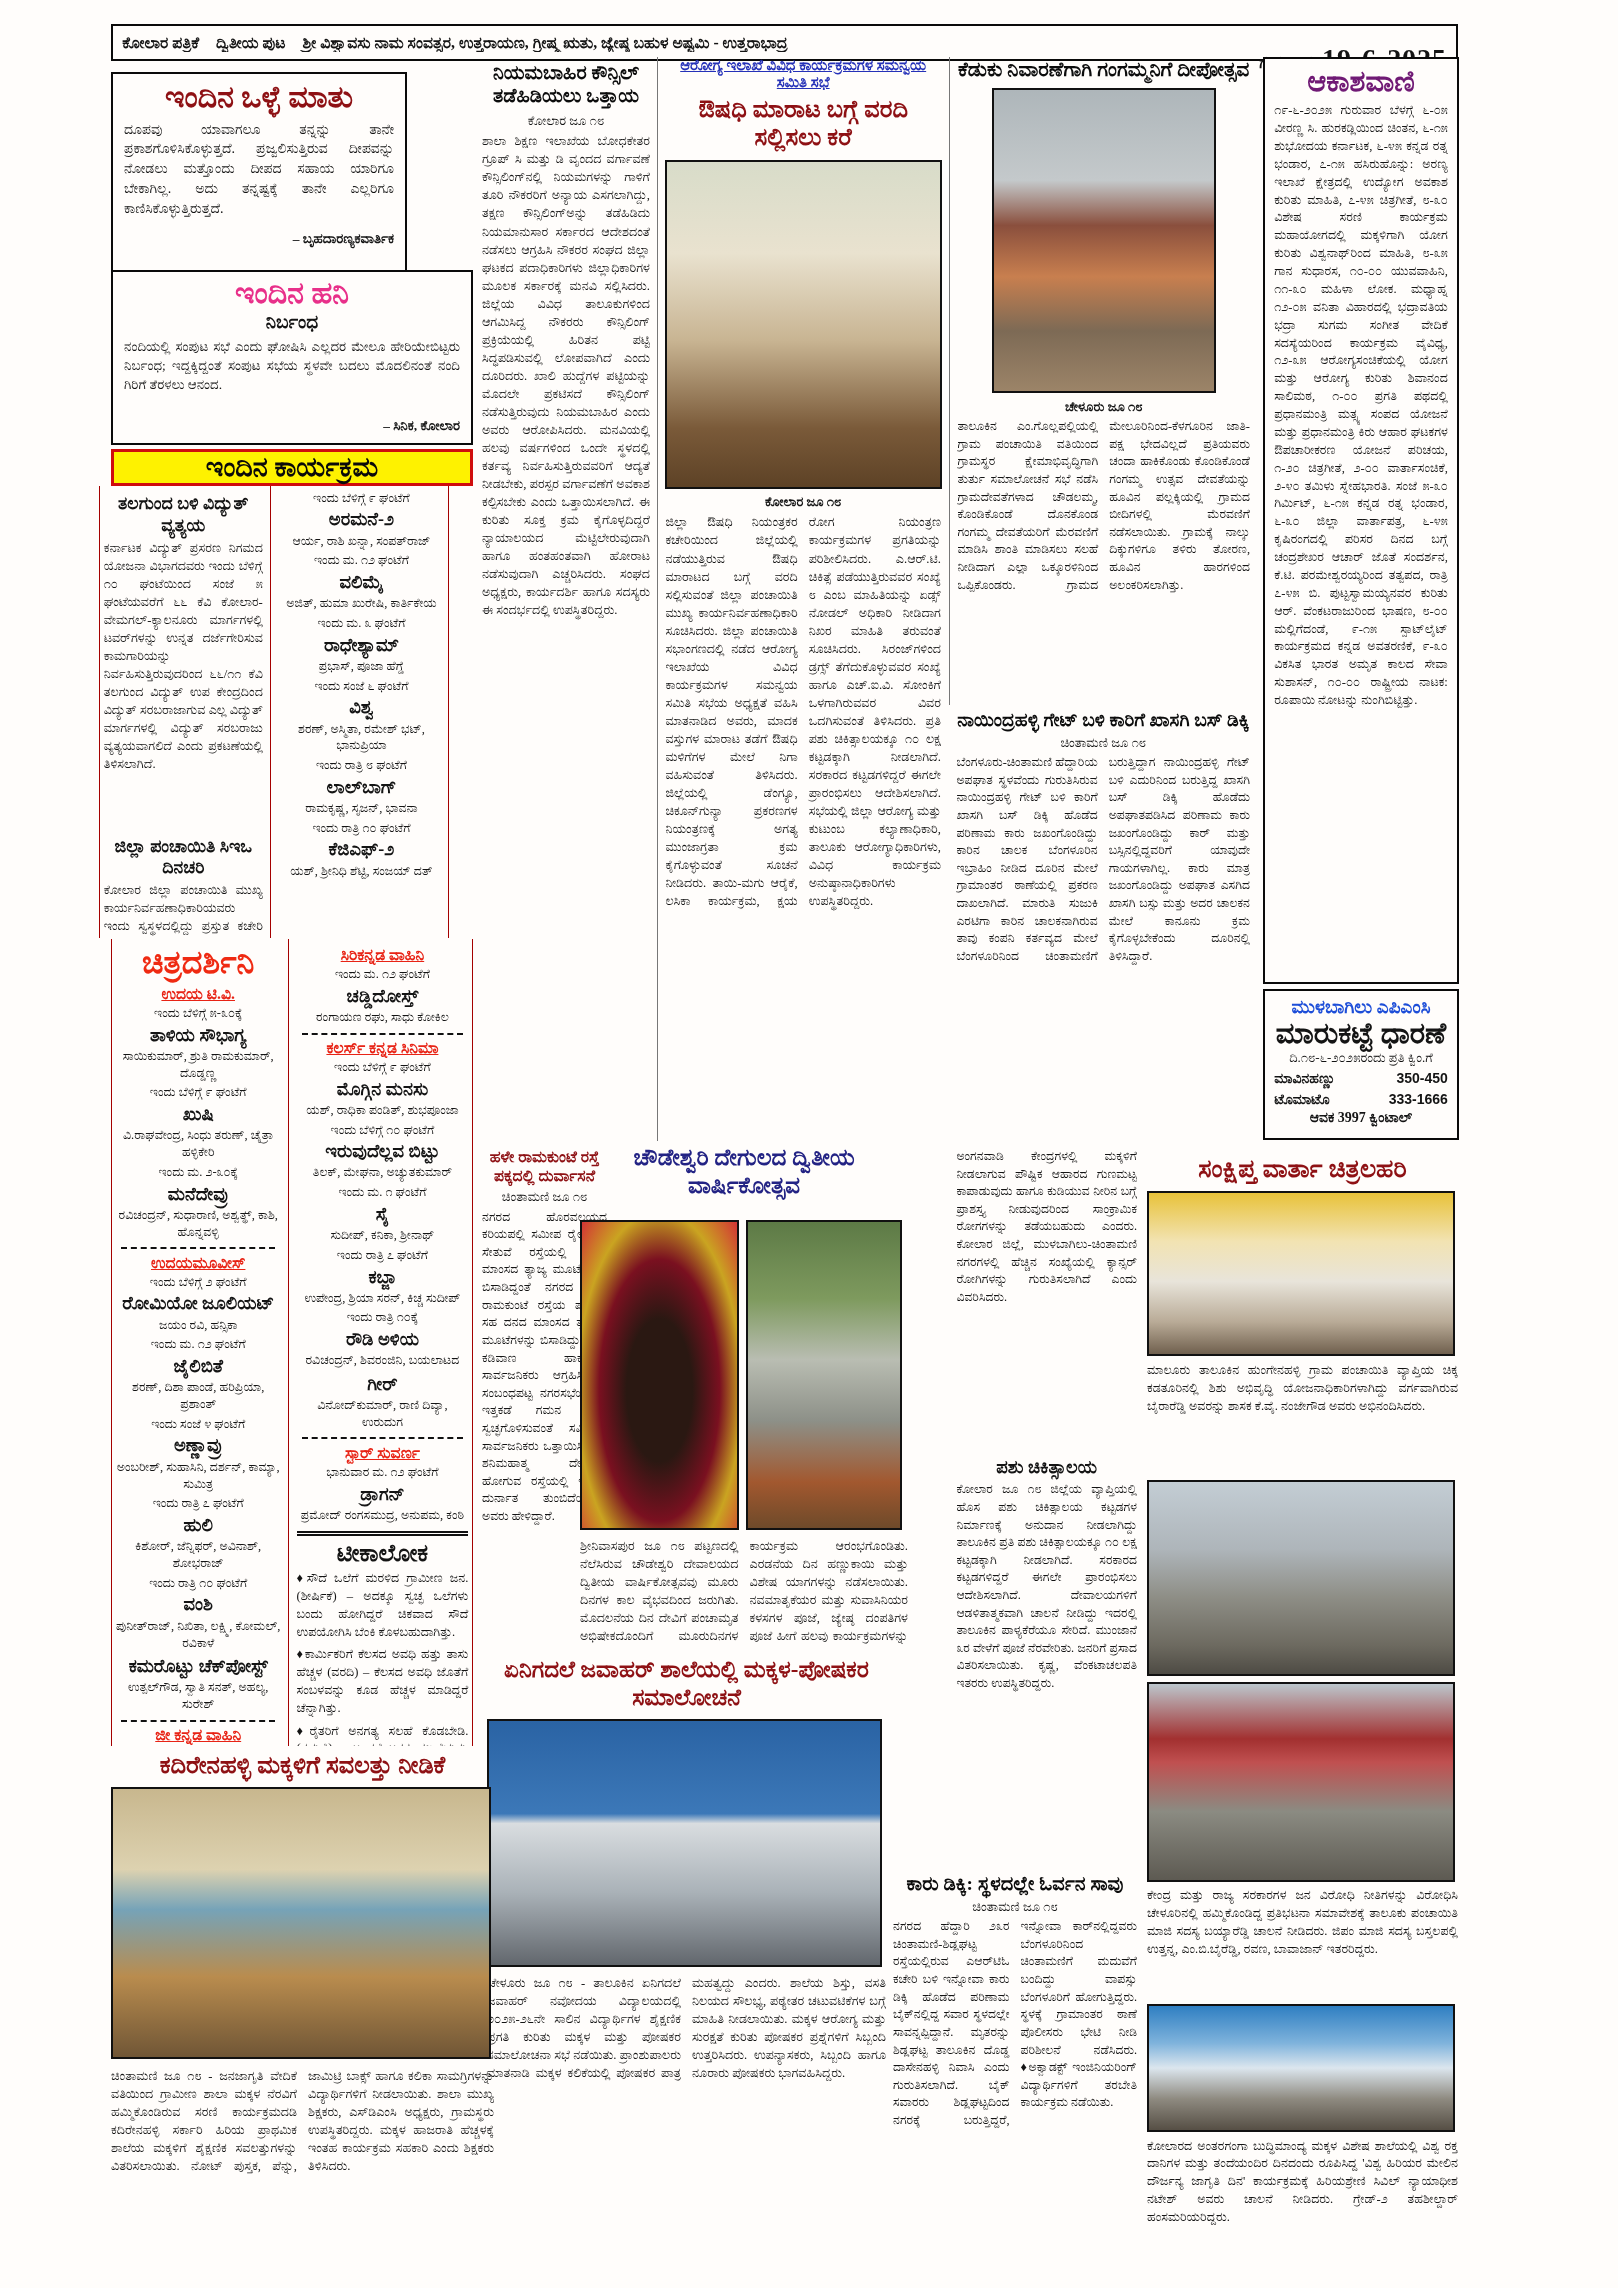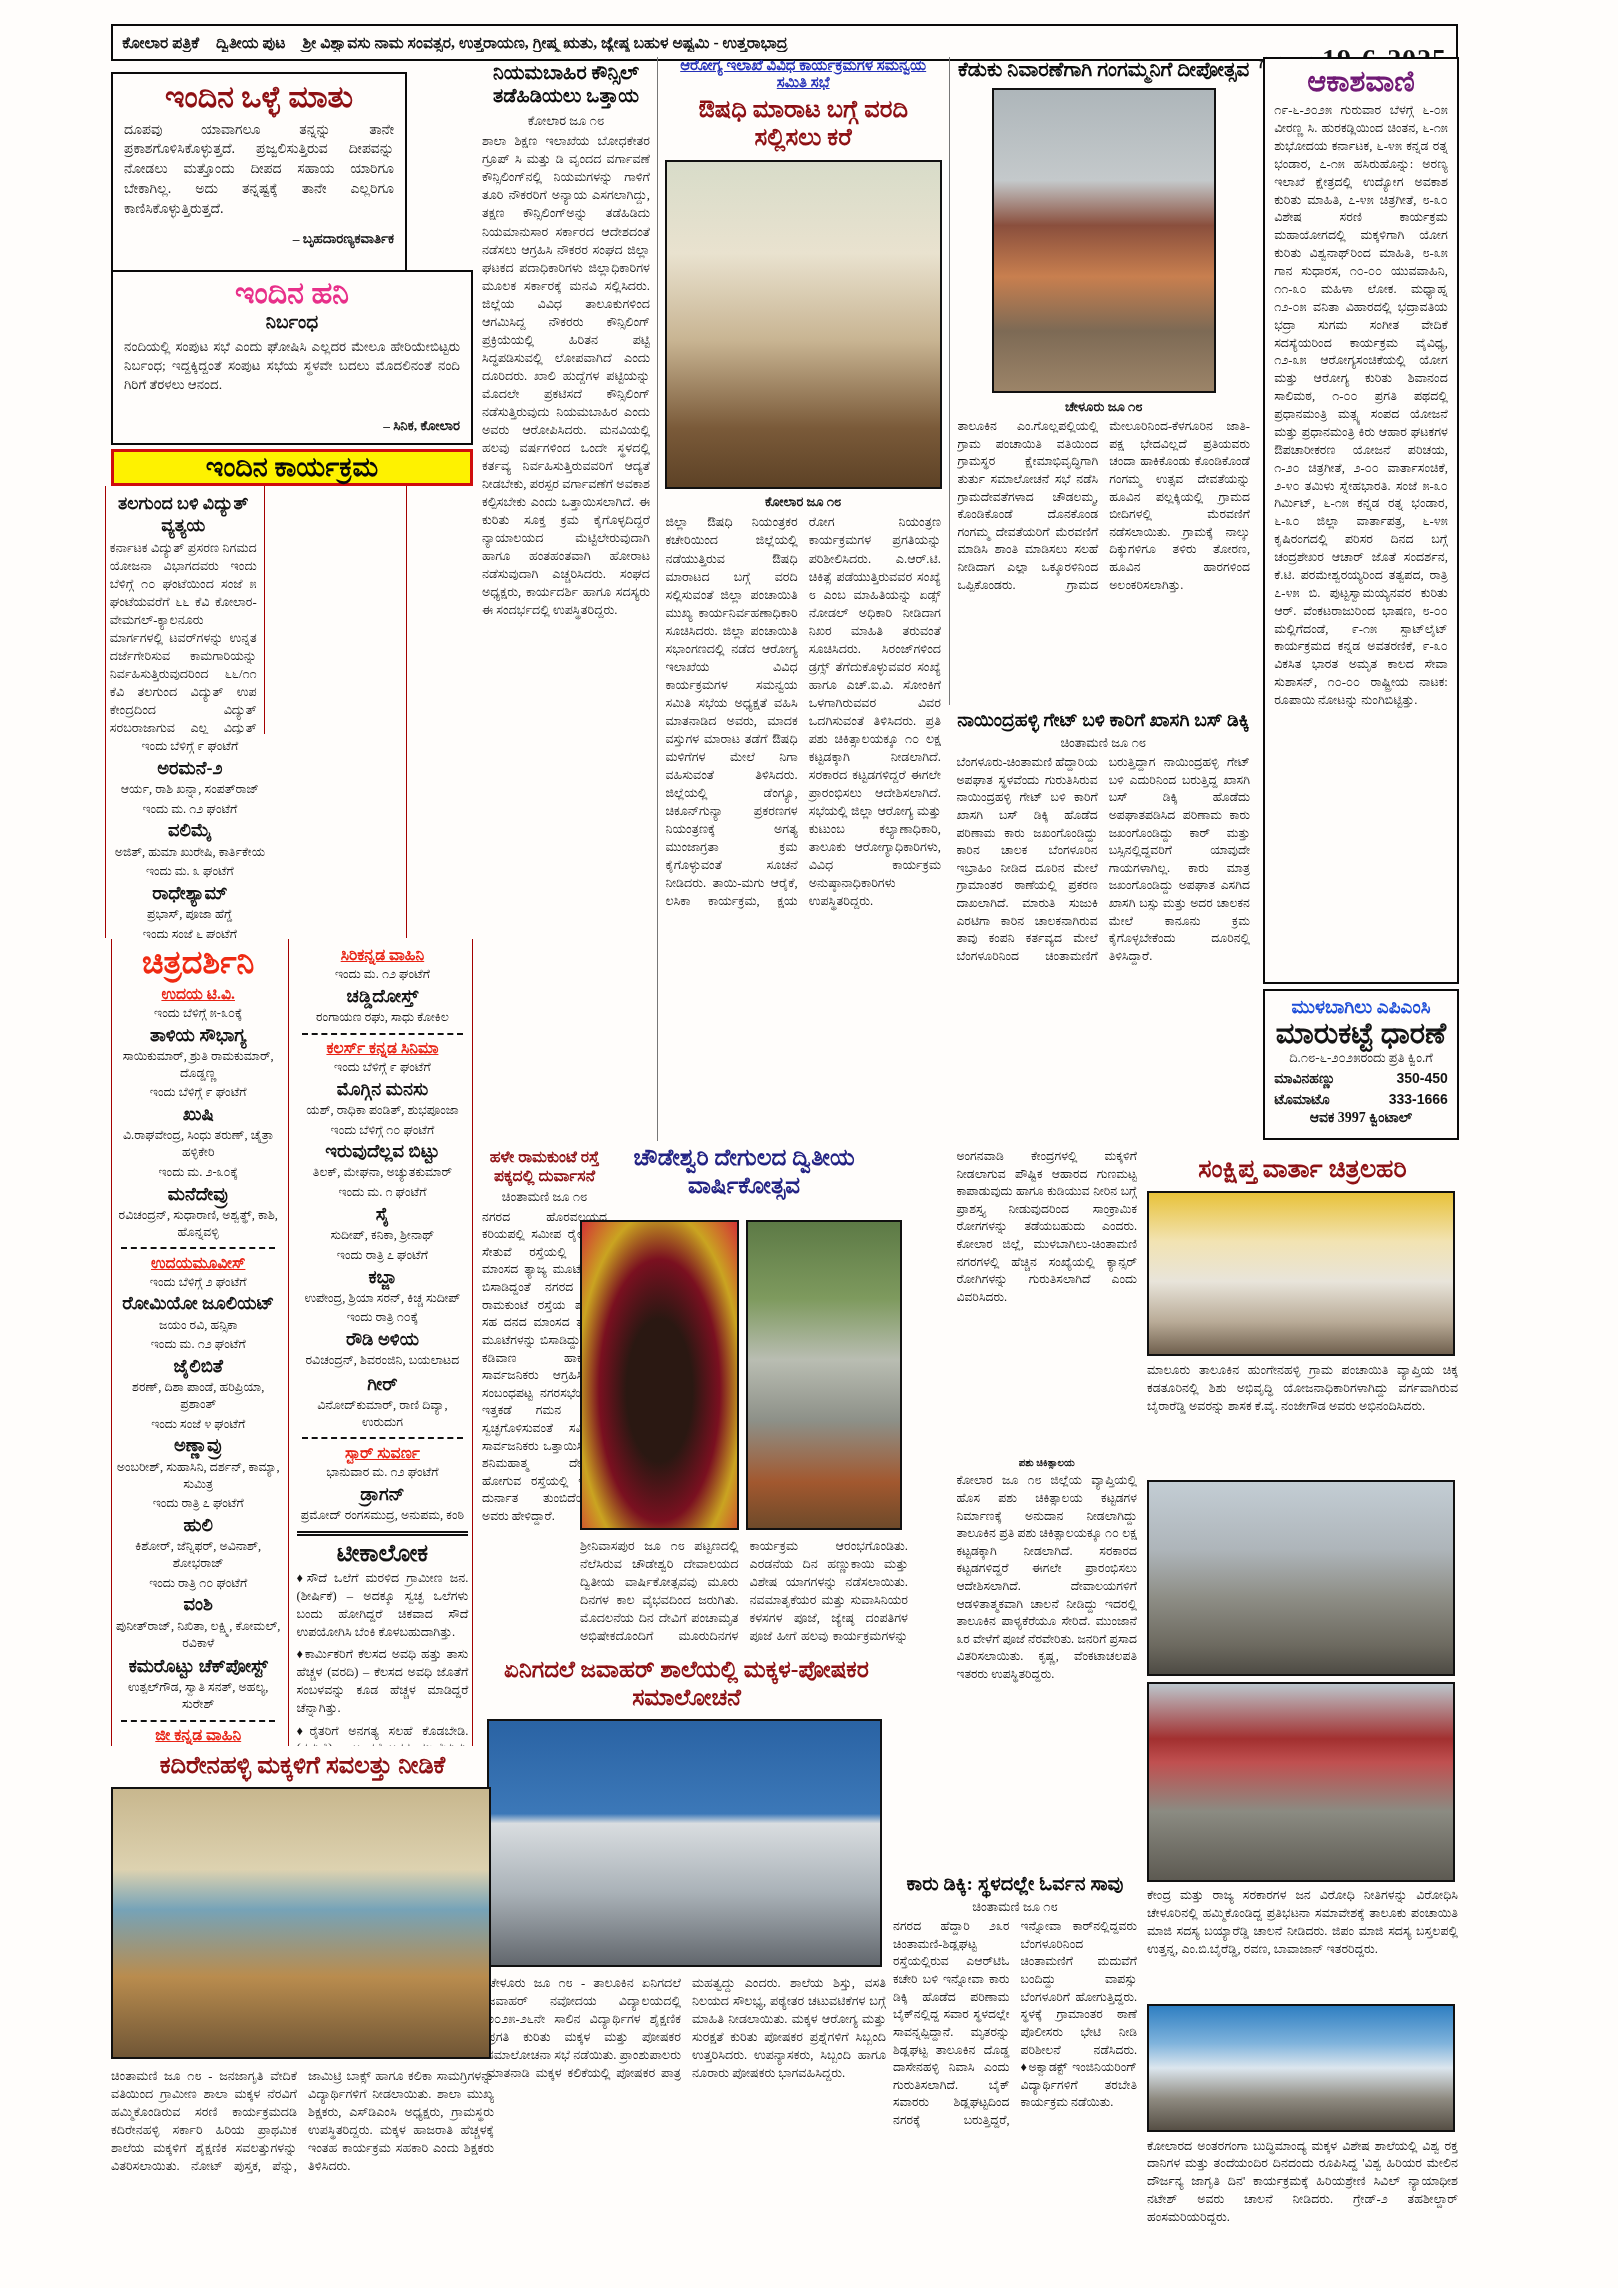--- a/index.html
+++ b/index.html
@@ -97,21 +97,21 @@
 
   <div class="abs blackbox clip" style="left:111px;top:270px;width:362px;height:175px;padding:3.7px 11px;">
     <div class="feature-title" style="color:#e8308a;">ಇಂದಿನ ಹನಿ</div>
     <div class="center bold" style="font-size:18.5px;margin-top:1.8px;">ನಿರ್ಬಂಧ</div>
     <div class="body-text" style="font-size:13.4px;height:81px;margin-top:3.7px;">ನಂದಿಯಲ್ಲಿ ಸಂಪುಟ ಸಭೆ ಎಂದು ಘೋಷಿಸಿ ಎಲ್ಲದರ ಮೇಲೂ ಹೇರಿಯೇಬಿಟ್ಟರು ನಿರ್ಬಂಧ; ಇದ್ದಕ್ಕಿದ್ದಂತೆ ಸಂಪುಟ ಸಭೆಯ ಸ್ಥಳವೇ ಬದಲು ಮೊದಲಿನಂತೆ ನಂದಿ ಗಿರಿಗೆ ತೆರಳಲು ಆನಂದ.</div>
     <div class="credit">– ಸಿನಿಕ, ಕೋಲಾರ</div>
   </div>
 
   <div id="program-banner" class="abs" style="left:111px;top:449px;width:362px;height:37px;">ಇಂದಿನ ಕಾರ್ಯಕ್ರಮ</div>
 
-  <div class="abs redrails subcols clip" style="left:105px;top:486px;width:302px;height:452px;flex-direction:column;">
+  <div class="abs redrails subcols clip" style="left:99px;top:486px;width:350px;height:452px;">
     <div class="subcol-l">
       <div class="list-head">ತಲಗುಂದ ಬಳಿ ವಿದ್ಯುತ್ ವ್ಯತ್ಯಯ</div>
       <div class="body-text" style="height:293px;">ಕರ್ನಾಟಕ ವಿದ್ಯುತ್ ಪ್ರಸರಣ ನಿಗಮದ ಯೋಜನಾ ವಿಭಾಗದವರು ಇಂದು ಬೆಳಿಗ್ಗೆ ೧೦ ಘಂಟೆಯಿಂದ ಸಂಜೆ ೫ ಘಂಟೆಯವರೆಗೆ ೬೬ ಕೆವಿ ಕೋಲಾರ-ವೇಮಗಲ್-ಕ್ಯಾಲನೂರು ಮಾರ್ಗಗಳಲ್ಲಿ ಟವರ್‌ಗಳನ್ನು ಉನ್ನತ ದರ್ಜೆಗೇರಿಸುವ ಕಾಮಗಾರಿಯನ್ನು ನಿರ್ವಹಿಸುತ್ತಿರುವುದರಿಂದ ೬೬/೧೧ ಕೆವಿ ತಲಗುಂದ ವಿದ್ಯುತ್ ಉಪ ಕೇಂದ್ರದಿಂದ ವಿದ್ಯುತ್ ಸರಬರಾಜಾಗುವ ಎಲ್ಲ ವಿದ್ಯುತ್ ಮಾರ್ಗಗಳಲ್ಲಿ ವಿದ್ಯುತ್ ಸರಬರಾಜು ವ್ಯತ್ಯಯವಾಗಲಿದೆ ಎಂದು ಪ್ರಕಟಣೆಯಲ್ಲಿ ತಿಳಿಸಲಾಗಿದೆ.</div>
       <div class="list-head">ಜಿಲ್ಲಾ ಪಂಚಾಯಿತಿ ಸಿಇಒ ದಿನಚರಿ</div>
       <div class="body-text" style="height:89px;">ಕೋಲಾರ ಜಿಲ್ಲಾ ಪಂಚಾಯಿತಿ ಮುಖ್ಯ ಕಾರ್ಯನಿರ್ವಹಣಾಧಿಕಾರಿಯವರು ಇಂದು ಸ್ವಸ್ಥಳದಲ್ಲಿದ್ದು ಪ್ರಸ್ತುತ ಕಚೇರಿ ಕೆಲಸ ಕಾರ್ಯಗಳನ್ನು ನಿರ್ವಹಿಸುವಿಕೆ.</div>
     </div>
     <div class="subcol-r" id="cinema-list">
         <div class="cin-item">
           <div class="cin-lead">ಇಂದು ಬೆಳಿಗ್ಗೆ ೯ ಘಂಟೆಗೆ</div>
           <div class="cin-title">ಅರಮನೆ-೨</div>
@@ -305,21 +305,21 @@
   </div>
 
   <div class="abs clip" style="left:949px;top:709px;width:301px;height:432px;padding-left:7.4px;">
     <div class="hl-black" style="font-size:18.5px;">ನಾಯಿಂದ್ರಹಳ್ಳಿ ಗೇಟ್ ಬಳಿ ಕಾರಿಗೆ ಖಾಸಗಿ ಬಸ್ ಡಿಕ್ಕಿ</div>
     <div class="byline" style="margin:3.7px 0;">ಚಿಂತಾಮಣಿ ಜೂ ೧೮</div>
     <div class="body-text cols2 clip" style="height:356px;font-size:12.4px;">ಬೆಂಗಳೂರು-ಚಿಂತಾಮಣಿ ಹೆದ್ದಾರಿಯ ಅಪಘಾತ ಸ್ಥಳವೆಂದು ಗುರುತಿಸಿರುವ ನಾಯಿಂದ್ರಹಳ್ಳಿ ಗೇಟ್ ಬಳಿ ಕಾರಿಗೆ ಖಾಸಗಿ ಬಸ್ ಡಿಕ್ಕಿ ಹೊಡೆದ ಪರಿಣಾಮ ಕಾರು ಜಖಂಗೊಂಡಿದ್ದು ಕಾರಿನ ಚಾಲಕ ಬೆಂಗಳೂರಿನ ಇಬ್ರಾಹಿಂ ನೀಡಿದ ದೂರಿನ ಮೇಲೆ ಗ್ರಾಮಾಂತರ ಠಾಣೆಯಲ್ಲಿ ಪ್ರಕರಣ ದಾಖಲಾಗಿದೆ. ಮಾರುತಿ ಸುಜುಕಿ ಎರಟಿಗಾ ಕಾರಿನ ಚಾಲಕನಾಗಿರುವ ತಾವು ಕಂಪನಿ ಕರ್ತವ್ಯದ ಮೇಲೆ ಬೆಂಗಳೂರಿನಿಂದ ಚಿಂತಾಮಣಿಗೆ ಬರುತ್ತಿದ್ದಾಗ ನಾಯಿಂದ್ರಹಳ್ಳಿ ಗೇಟ್ ಬಳಿ ಎದುರಿನಿಂದ ಬರುತ್ತಿದ್ದ ಖಾಸಗಿ ಬಸ್ ಡಿಕ್ಕಿ ಹೊಡೆದು ಅಪಘಾತಪಡಿಸಿದ ಪರಿಣಾಮ ಕಾರು ಜಖಂಗೊಂಡಿದ್ದು ಕಾರ್ ಮತ್ತು ಬಸ್ಸಿನಲ್ಲಿದ್ದವರಿಗೆ ಯಾವುದೇ ಗಾಯಗಳಾಗಿಲ್ಲ. ಕಾರು ಮಾತ್ರ ಜಖಂಗೊಂಡಿದ್ದು ಅಪಘಾತ ಎಸಗಿದ ಖಾಸಗಿ ಬಸ್ಸು ಮತ್ತು ಅದರ ಚಾಲಕನ ಮೇಲೆ ಕಾನೂನು ಕ್ರಮ ಕೈಗೊಳ್ಳಬೇಕೆಂದು ದೂರಿನಲ್ಲಿ ತಿಳಿಸಿದ್ದಾರೆ.</div>
   </div>
 
   <div class="abs clip" style="left:949px;top:1148px;width:188px;height:720px;padding-left:7.4px;">
     <div class="body-text" style="height:305px;font-size:12.4px;">ಅಂಗನವಾಡಿ ಕೇಂದ್ರಗಳಲ್ಲಿ ಮಕ್ಕಳಿಗೆ ನೀಡಲಾಗುವ ಪೌಷ್ಟಿಕ ಆಹಾರದ ಗುಣಮಟ್ಟ ಕಾಪಾಡುವುದು ಹಾಗೂ ಕುಡಿಯುವ ನೀರಿನ ಬಗ್ಗೆ ಪ್ರಾಶಸ್ತ್ಯ ನೀಡುವುದರಿಂದ ಸಾಂಕ್ರಾಮಿಕ ರೋಗಗಳನ್ನು ತಡೆಯಬಹುದು ಎಂದರು. ಕೋಲಾರ ಜಿಲ್ಲೆ, ಮುಳಬಾಗಿಲು-ಚಿಂತಾಮಣಿ ನಗರಗಳಲ್ಲಿ ಹೆಚ್ಚಿನ ಸಂಖ್ಯೆಯಲ್ಲಿ ಕ್ಯಾನ್ಸರ್ ರೋಗಿಗಳನ್ನು ಗುರುತಿಸಲಾಗಿದೆ ಎಂದು ವಿವರಿಸಿದರು.</div>
-    <div class="center bold" style="font-size:10px;margin:3.7px 0;text-align:center;">ಪಶು ಚಿಕಿತ್ಸಾಲಯ</div>
+    <div class="center bold" style="font-size:18px;margin:3.7px 0;text-align:center;">ಪಶು ಚಿಕಿತ್ಸಾಲಯ</div>
     <div class="body-text" style="height:365px;font-size:12.4px;">ಕೋಲಾರ ಜೂ ೧೮ ಜಿಲ್ಲೆಯ ವ್ಯಾಪ್ತಿಯಲ್ಲಿ ಹೊಸ ಪಶು ಚಿಕಿತ್ಸಾಲಯ ಕಟ್ಟಡಗಳ ನಿರ್ಮಾಣಕ್ಕೆ ಅನುದಾನ ನೀಡಲಾಗಿದ್ದು ತಾಲೂಕಿನ ಪ್ರತಿ ಪಶು ಚಿಕಿತ್ಸಾಲಯಕ್ಕೂ ೧೦ ಲಕ್ಷ ಕಟ್ಟಡಕ್ಕಾಗಿ ನೀಡಲಾಗಿದೆ. ಸರಕಾರದ ಕಟ್ಟಡಗಳಿದ್ದರೆ ಈಗಲೇ ಪ್ರಾರಂಭಿಸಲು ಆದೇಶಿಸಲಾಗಿದೆ. ದೇವಾಲಯಗಳಿಗೆ ಆಡಳಿತಾತ್ಮಕವಾಗಿ ಚಾಲನೆ ನೀಡಿದ್ದು ಇದರಲ್ಲಿ ತಾಲೂಕಿನ ಪಾಳ್ಯಕೆರೆಯೂ ಸೇರಿದೆ. ಮುಂಜಾನೆ ೩ರ ವೇಳೆಗೆ ಪೂಜೆ ನೆರವೇರಿತು. ಜನರಿಗೆ ಪ್ರಸಾದ ವಿತರಿಸಲಾಯಿತು. ಕೃಷ್ಣ, ವೆಂಕಟಾಚಲಪತಿ ಇತರರು ಉಪಸ್ಥಿತರಿದ್ದರು.</div>
   </div>
 
   <div class="abs clip" style="left:893px;top:1872px;width:244px;height:410px;">
     <div class="hl-black" style="font-size:19.4px;">ಕಾರು ಡಿಕ್ಕಿ: ಸ್ಥಳದಲ್ಲೇ ಓರ್ವನ ಸಾವು</div>
     <div class="byline" style="margin:3.7px 0;">ಚಿಂತಾಮಣಿ ಜೂ ೧೮</div>
     <div class="body-text cols2 clip" style="height:332px;font-size:12.4px;">ನಗರದ ಹೆದ್ದಾರಿ ೨೩ರ ಚಿಂತಾಮಣಿ-ಶಿಡ್ಲಘಟ್ಟ ರಸ್ತೆಯಲ್ಲಿರುವ ಎಆರ್‌ಟಿಓ ಕಚೇರಿ ಬಳಿ ಇನ್ನೋವಾ ಕಾರು ಡಿಕ್ಕಿ ಹೊಡೆದ ಪರಿಣಾಮ ಬೈಕ್‌ನಲ್ಲಿದ್ದ ಸವಾರ ಸ್ಥಳದಲ್ಲೇ ಸಾವನ್ನಪ್ಪಿದ್ದಾನೆ. ಮೃತರನ್ನು ಶಿಡ್ಲಘಟ್ಟ ತಾಲೂಕಿನ ದೊಡ್ಡ ದಾಸೇನಹಳ್ಳಿ ನಿವಾಸಿ ಎಂದು ಗುರುತಿಸಲಾಗಿದೆ. ಬೈಕ್ ಸವಾರರು ಶಿಡ್ಲಘಟ್ಟದಿಂದ ನಗರಕ್ಕೆ ಬರುತ್ತಿದ್ದರೆ, ಇನ್ನೋವಾ ಕಾರ್‌ನಲ್ಲಿದ್ದವರು ಬೆಂಗಳೂರಿನಿಂದ ಚಿಂತಾಮಣಿಗೆ ಮದುವೆಗೆ ಬಂದಿದ್ದು ವಾಪಸ್ಸು ಬೆಂಗಳೂರಿಗೆ ಹೋಗುತ್ತಿದ್ದರು. ಸ್ಥಳಕ್ಕೆ ಗ್ರಾಮಾಂತರ ಠಾಣೆ ಪೊಲೀಸರು ಭೇಟಿ ನೀಡಿ ಪರಿಶೀಲನೆ ನಡೆಸಿದರು. ♦ಅಕ್ವಾಡಕ್ಟ್ ಇಂಜಿನಿಯರಿಂಗ್ ವಿದ್ಯಾರ್ಥಿಗಳಿಗೆ ತರಬೇತಿ ಕಾರ್ಯಕ್ರಮ ನಡೆಯಿತು.</div>
   </div>
 
   <div class="abs blackbox clip" style="left:1263px;top:57px;width:196px;height:927px;padding:0 9.2px;">

